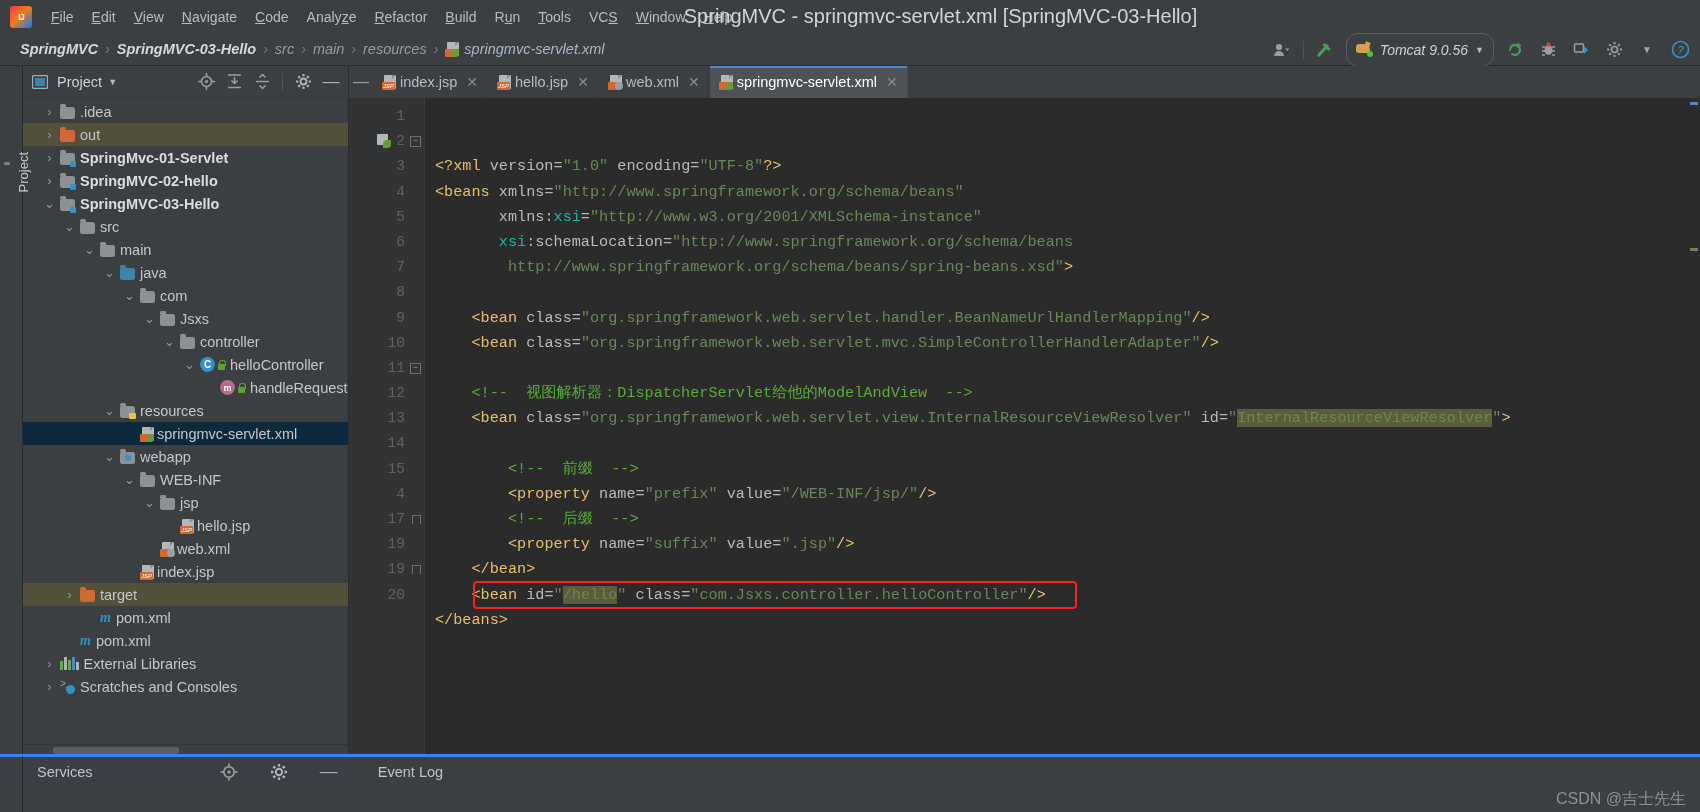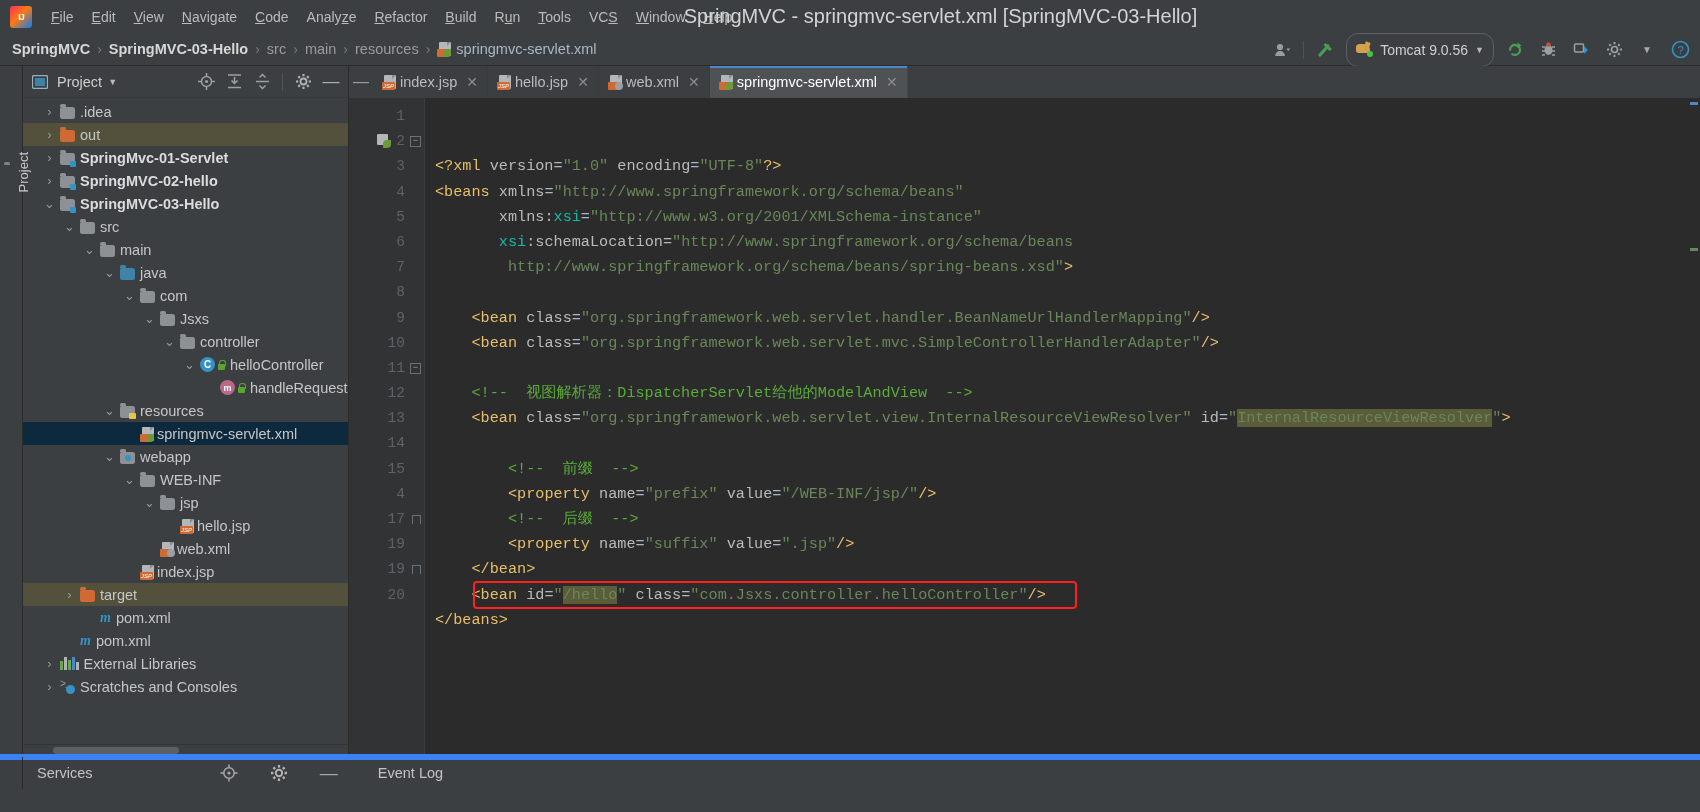--- a/index.html
+++ b/index.html
@@ -33,21 +33,21 @@
   .menu-item .mn{ text-decoration:underline; }
   .win-title{
     position:absolute; left:1px; right:0; text-align:center;
     font-size:20px; color:#d4d4d4; pointer-events:none;
   }
   .win-title span{ margin-left:180px; }
 
   
   .navbar{
     height:33px; background:#3c3f41; display:flex; align-items:center;
-    padding-left:12px; border-bottom:1px solid #2b2b2b; position:relative;
+    padding-left:20px; border-bottom:1px solid #2b2b2b; position:relative;font-style:italic;
   }
   .crumb{ display:flex; align-items:center; font-size:14.5px; color:#a9b7c6; white-space:nowrap;}
   .crumb.bold{ font-weight:bold; color:#d7d7d7; }
   .crumb.dim{ color:#9b9b9b; }
   .sep{ color:#7a7a7a; margin:0 7px; font-size:14px;}
   .navbar .right{
     position:absolute; right:8px; top:0; height:33px; display:flex; align-items:center; gap:9px;
   }
   .tbtn{ width:24px;height:24px;display:flex;align-items:center;justify-content:center;border-radius:3px;cursor:default;}
   .vsep{ width:1px;height:18px;background:#4f5355; }
@@ -184,21 +184,21 @@
     position:absolute; border:2px solid #ff2020; border-radius:4px; pointer-events:none;
   }
 
   
   .rstrip{ width:12px; flex:none; background:#2b2b2b; position:relative; }
   .rstrip .mark{ position:absolute; right:2px; width:8px; height:3px; }
 
   
   .bottombar{
     position:absolute; left:0; right:0; bottom:26px; height:32px;
-    background:#3c3f41; border-top:6px solid #3b82f6; display:flex; align-items:center;
+    background:#3c3f41; border-top:3px solid #3b82f6; display:flex; align-items:center;
   }
   .bottombar .lstrip{ width:23px; height:32px; border-right:1px solid #2b2b2b; position:relative;}
   .svc{ font-size:14.5px; color:#c2c2c2; padding-left:14px; cursor:default;}
   .bb-center{ flex:1; display:flex; align-items:center; justify-content:center; gap:28px; }
   .bb-ic{ width:22px;height:22px;display:flex;align-items:center;justify-content:center;cursor:default;color:#a7a7a7;}
   .evlog{ font-size:14.5px; color:#c2c2c2; margin-left:10px; cursor:default;}
   .bb-right{ flex:1; }
 
   .statusbar{
     position:absolute; left:0; right:0; bottom:0; height:26px;
@@ -695,14 +695,18 @@
             </g>
           </svg>
       </span>
       <span class="bb-ic" style="font-size:18px;">—</span>
       <span class="evlog">Event Log</span>
       <span style="flex:0 0 300px"></span>
     </div>
     <div class="bb-right"></div>
   </div>
 
+  <div class="statusbar">
+    <div class="lstrip"></div>
+    <div class="wm">CSDN @吉士先生</div>
+  </div>
 
 </div>
 
 </body></html>

